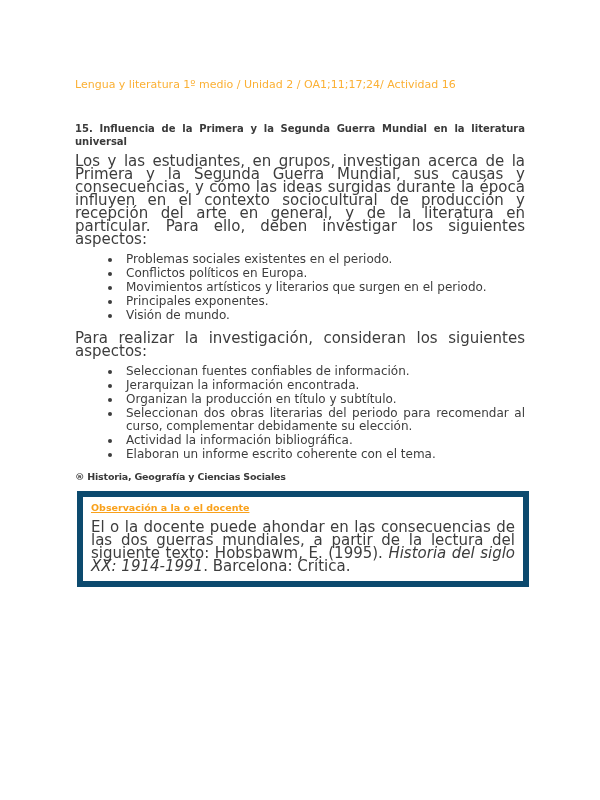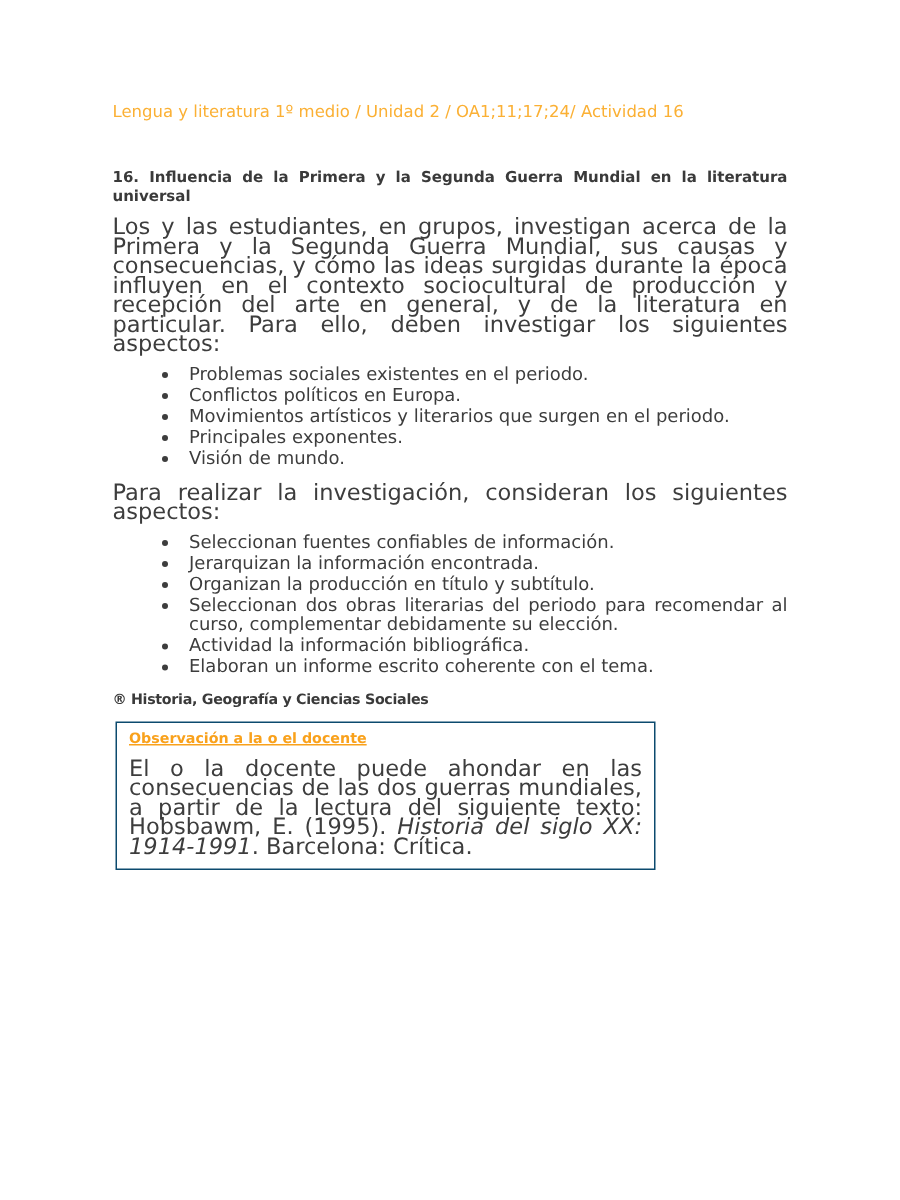--- a/index.html
+++ b/index.html
@@ -8,20 +8,21 @@
     position: relative;
     width: 600px;
     height: 800px;
     background: #ffffff;
     font-family: "DejaVu Sans", "Liberation Sans", sans-serif;
     color: #3d3d3d;
     overflow: hidden;
   }
   .content {
     padding: 68px 75px 0 75px;
+    margin-top: 10px;
   }
   .breadcrumb {
     color: #fbb034;
     font-size: 11px;
     line-height: 14px;
     margin-bottom: 30px;
     white-space: nowrap;
   }
   .activity-title {
     font-size: 10px;
@@ -53,24 +54,24 @@
   .subject-line {
     font-size: 9.5px;
     font-weight: bold;
     letter-spacing: -0.2px;
     color: #3a3a3a;
     margin-bottom: 9px;
     white-space: nowrap;
   }
   .subject-line .reg-icon { font-weight: bold; margin-right: 3px; }
   .note-box {
-    border: 1px solid #0c4a6e;
+    border: 6px solid #0c4a6e;
     padding: 5px 8px 8px 8px;
     margin-left: 2px;
-    width: 360px;
+    width: 452px;
   }
   .note-box-header {
     color: #f9a11b;
     font-size: 9.5px;
     font-weight: bold;
     text-decoration: underline;
     margin-bottom: 8px;
   }
   .note-box-body {
     font-size: 15px;
@@ -80,21 +81,21 @@
   .note-box-body .italic { font-style: italic; }
 </style>
 </head>
 <body>
 
 <div class="page">
   <div class="content">
 
     <div class="breadcrumb">Lengua y literatura 1º medio / Unidad 2 / OA1;11;17;24/ Actividad 16</div>
 
-    <h1 class="activity-title">16. Influencia de la Primera y la Segunda Guerra Mundial en la literatura universal</h1>
+    <h1 class="activity-title">15. Influencia de la Primera y la Segunda Guerra Mundial en la literatura universal</h1>
 
     <p class="body-par">Los y las estudiantes, en grupos, investigan acerca de la Primera y la Segunda Guerra Mundial, sus causas y consecuencias, y cómo las ideas surgidas durante la época influyen en el contexto sociocultural de producción y recepción del arte en general, y de la literatura en particular. Para ello, deben investigar los siguientes aspectos:</p>
 
     <ul class="doc-list">
       <li>Problemas sociales existentes en el periodo.</li>
       <li>Conflictos políticos en Europa.</li>
       <li>Movimientos artísticos y literarios que surgen en el periodo.</li>
       <li>Principales exponentes.</li>
       <li>Visión de mundo.</li>
     </ul>

